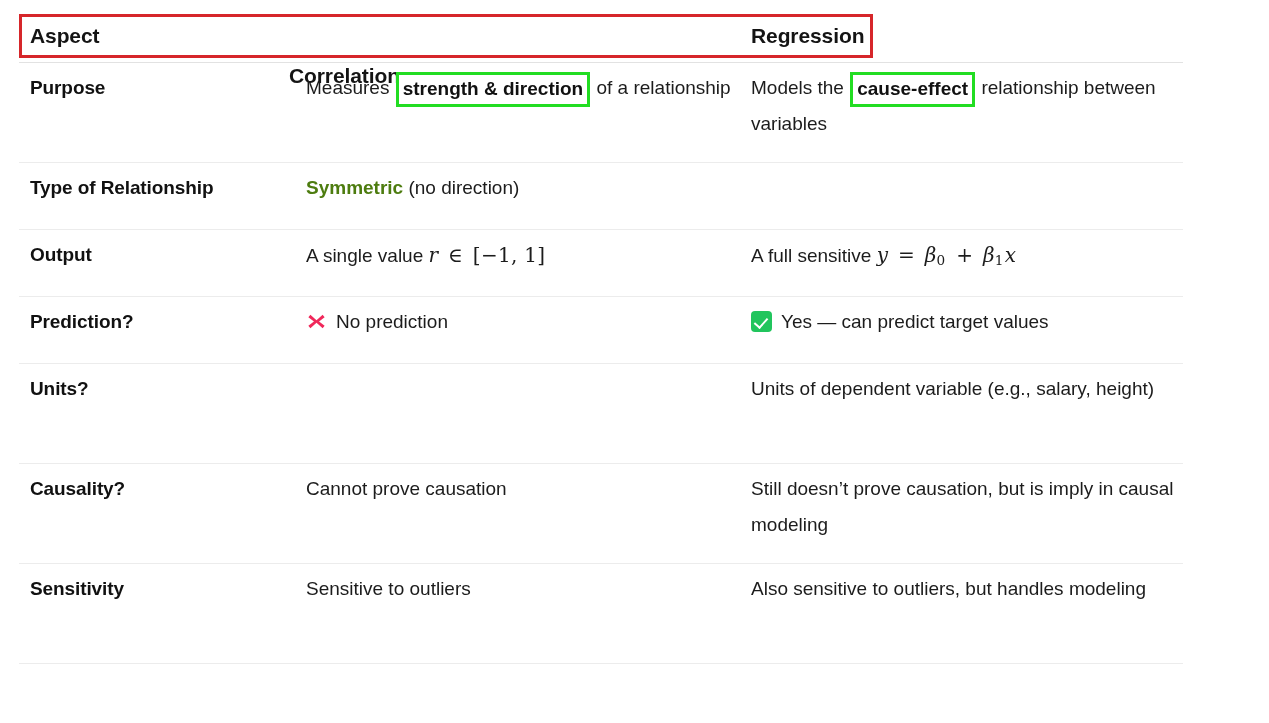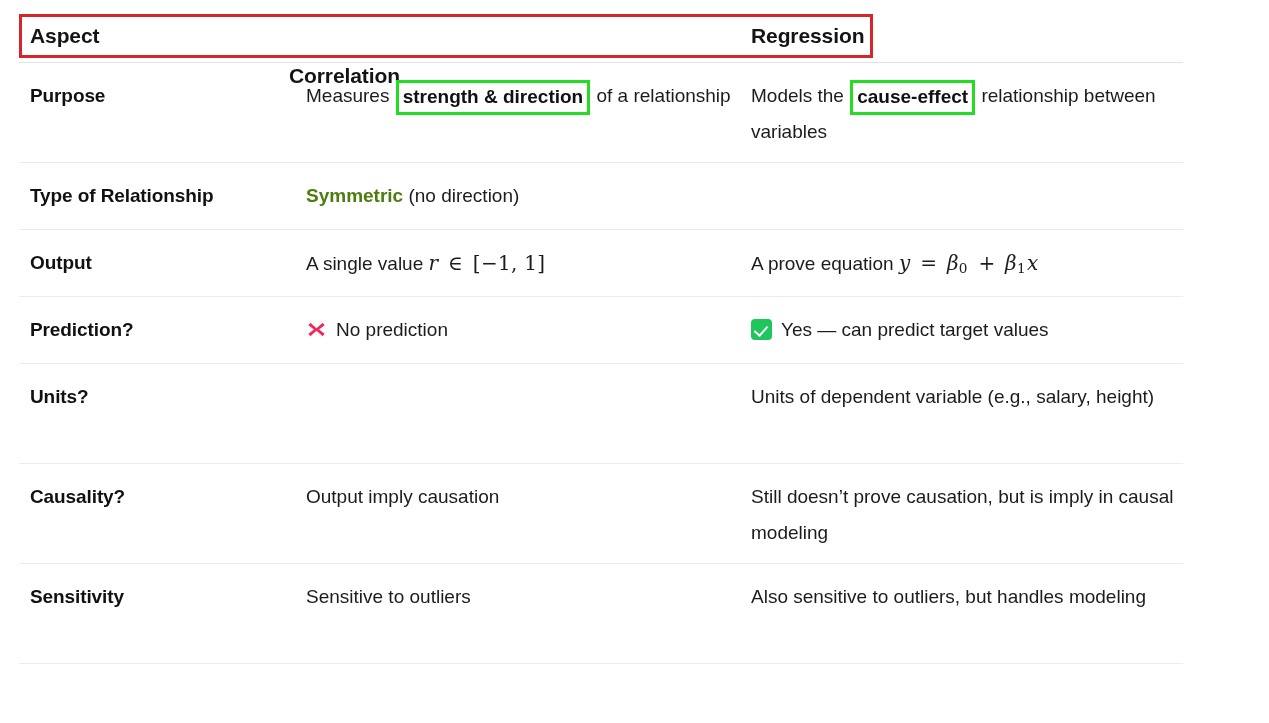--- a/index.html
+++ b/index.html
@@ -65,21 +65,21 @@
     box-sizing: border-box;
   }
   .row.h1 { height: 67px; }
   .row.h2 { height: 100px; }
   .row.last { border-bottom: 1px solid #ececec; }
 
   .row .aspect,
   .row .c1,
   .row .c2 {
     position: absolute;
-    top: 15px;
+    top: 7px;
     font-size: 19px;
     line-height: 36px;
     color: #1c1c1c;
   }
   .row .aspect {
     left: 11px;
     width: 270px;
     font-weight: 700;
     letter-spacing: -0.1px;
     color: #111111;
@@ -182,39 +182,39 @@
     </div>
 
     <div class="row h1">
       <div class="aspect">Type of Relationship</div>
       <div class="c1"><span class="b">Symmetric</span><span> (no direction)</span></div>
     </div>
 
     <div class="row h1">
       <div class="aspect">Output</div>
       <div class="c1"><span>A single value </span><span class="math">r <span class="op">∈</span> <span class="num">[−1, 1]</span></span></div>
-      <div class="c2"><span>A prove equation </span><span class="math">y <span class="op">=</span> β<sub>0</sub> <span class="op">+</span> β<sub>1</sub>x</span></div>
+      <div class="c2"><span>A full sensitive </span><span class="math">y <span class="op">=</span> β<sub>0</sub> <span class="op">+</span> β<sub>1</sub>x</span></div>
     </div>
 
     <div class="row h1">
       <div class="aspect">Prediction?</div>
       <div class="c1"><span class="icon-wrap"><svg class="x-icon" viewBox="0 0 24 24" aria-hidden="true">
               <path d="M5 4.2 L12 10.6 L19 4.2 L21.3 7.2 L14.9 12 L21.3 16.8 L19 19.8 L12 13.4 L5 19.8 L2.7 16.8 L9.1 12 L2.7 7.2 Z" fill="#f0285a"></path>
             </svg></span><span>No prediction</span></div>
       <div class="c2"><span class="icon-wrap"><span class="check-badge"></span></span><span>Yes — can predict target values</span></div>
     </div>
 
     <div class="row h2">
       <div class="aspect">Units?</div>
       <div class="c2">Units of dependent variable (e.g., salary, height)</div>
     </div>
 
     <div class="row h2">
       <div class="aspect">Causality?</div>
-      <div class="c1">Output imply causation</div>
+      <div class="c1">Cannot prove causation</div>
       <div class="c2">Still doesn’t prove causation, but is imply in causal modeling</div>
     </div>
 
     <div class="row h2 last">
       <div class="aspect">Sensitivity</div>
       <div class="c1">Sensitive to outliers</div>
       <div class="c2">Also sensitive to outliers, but handles modeling</div>
     </div>
 
   </div>

